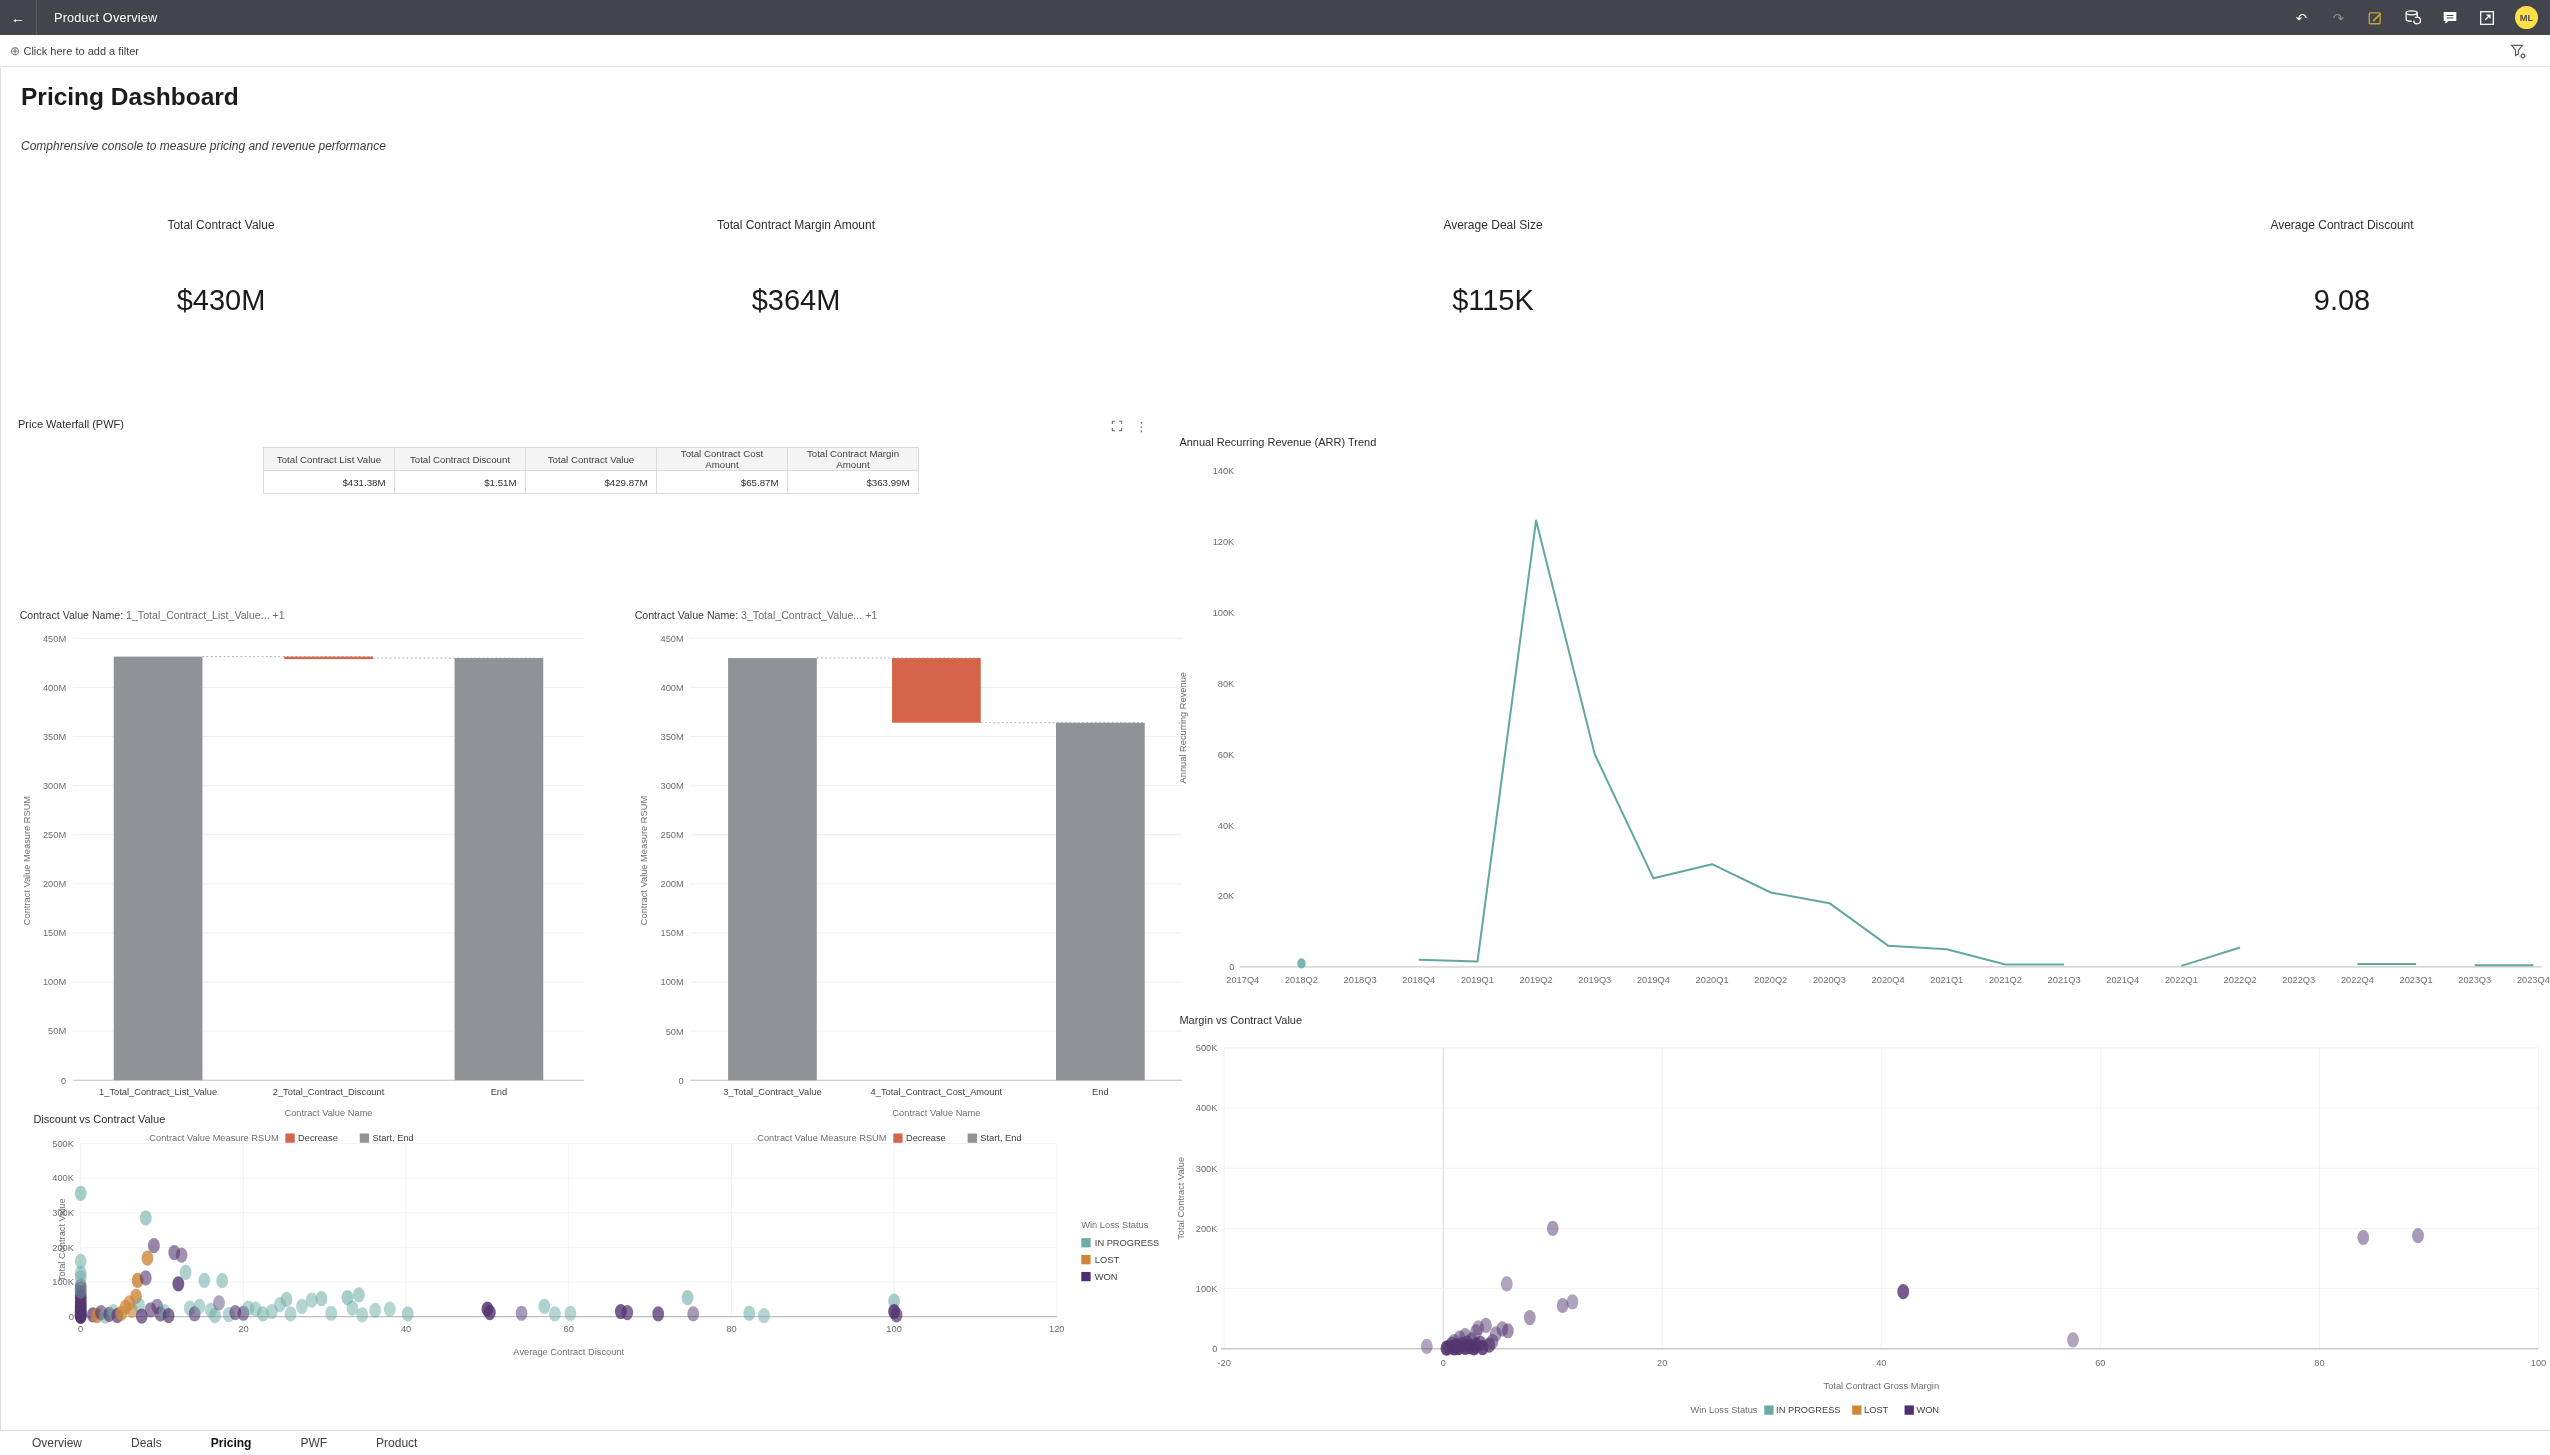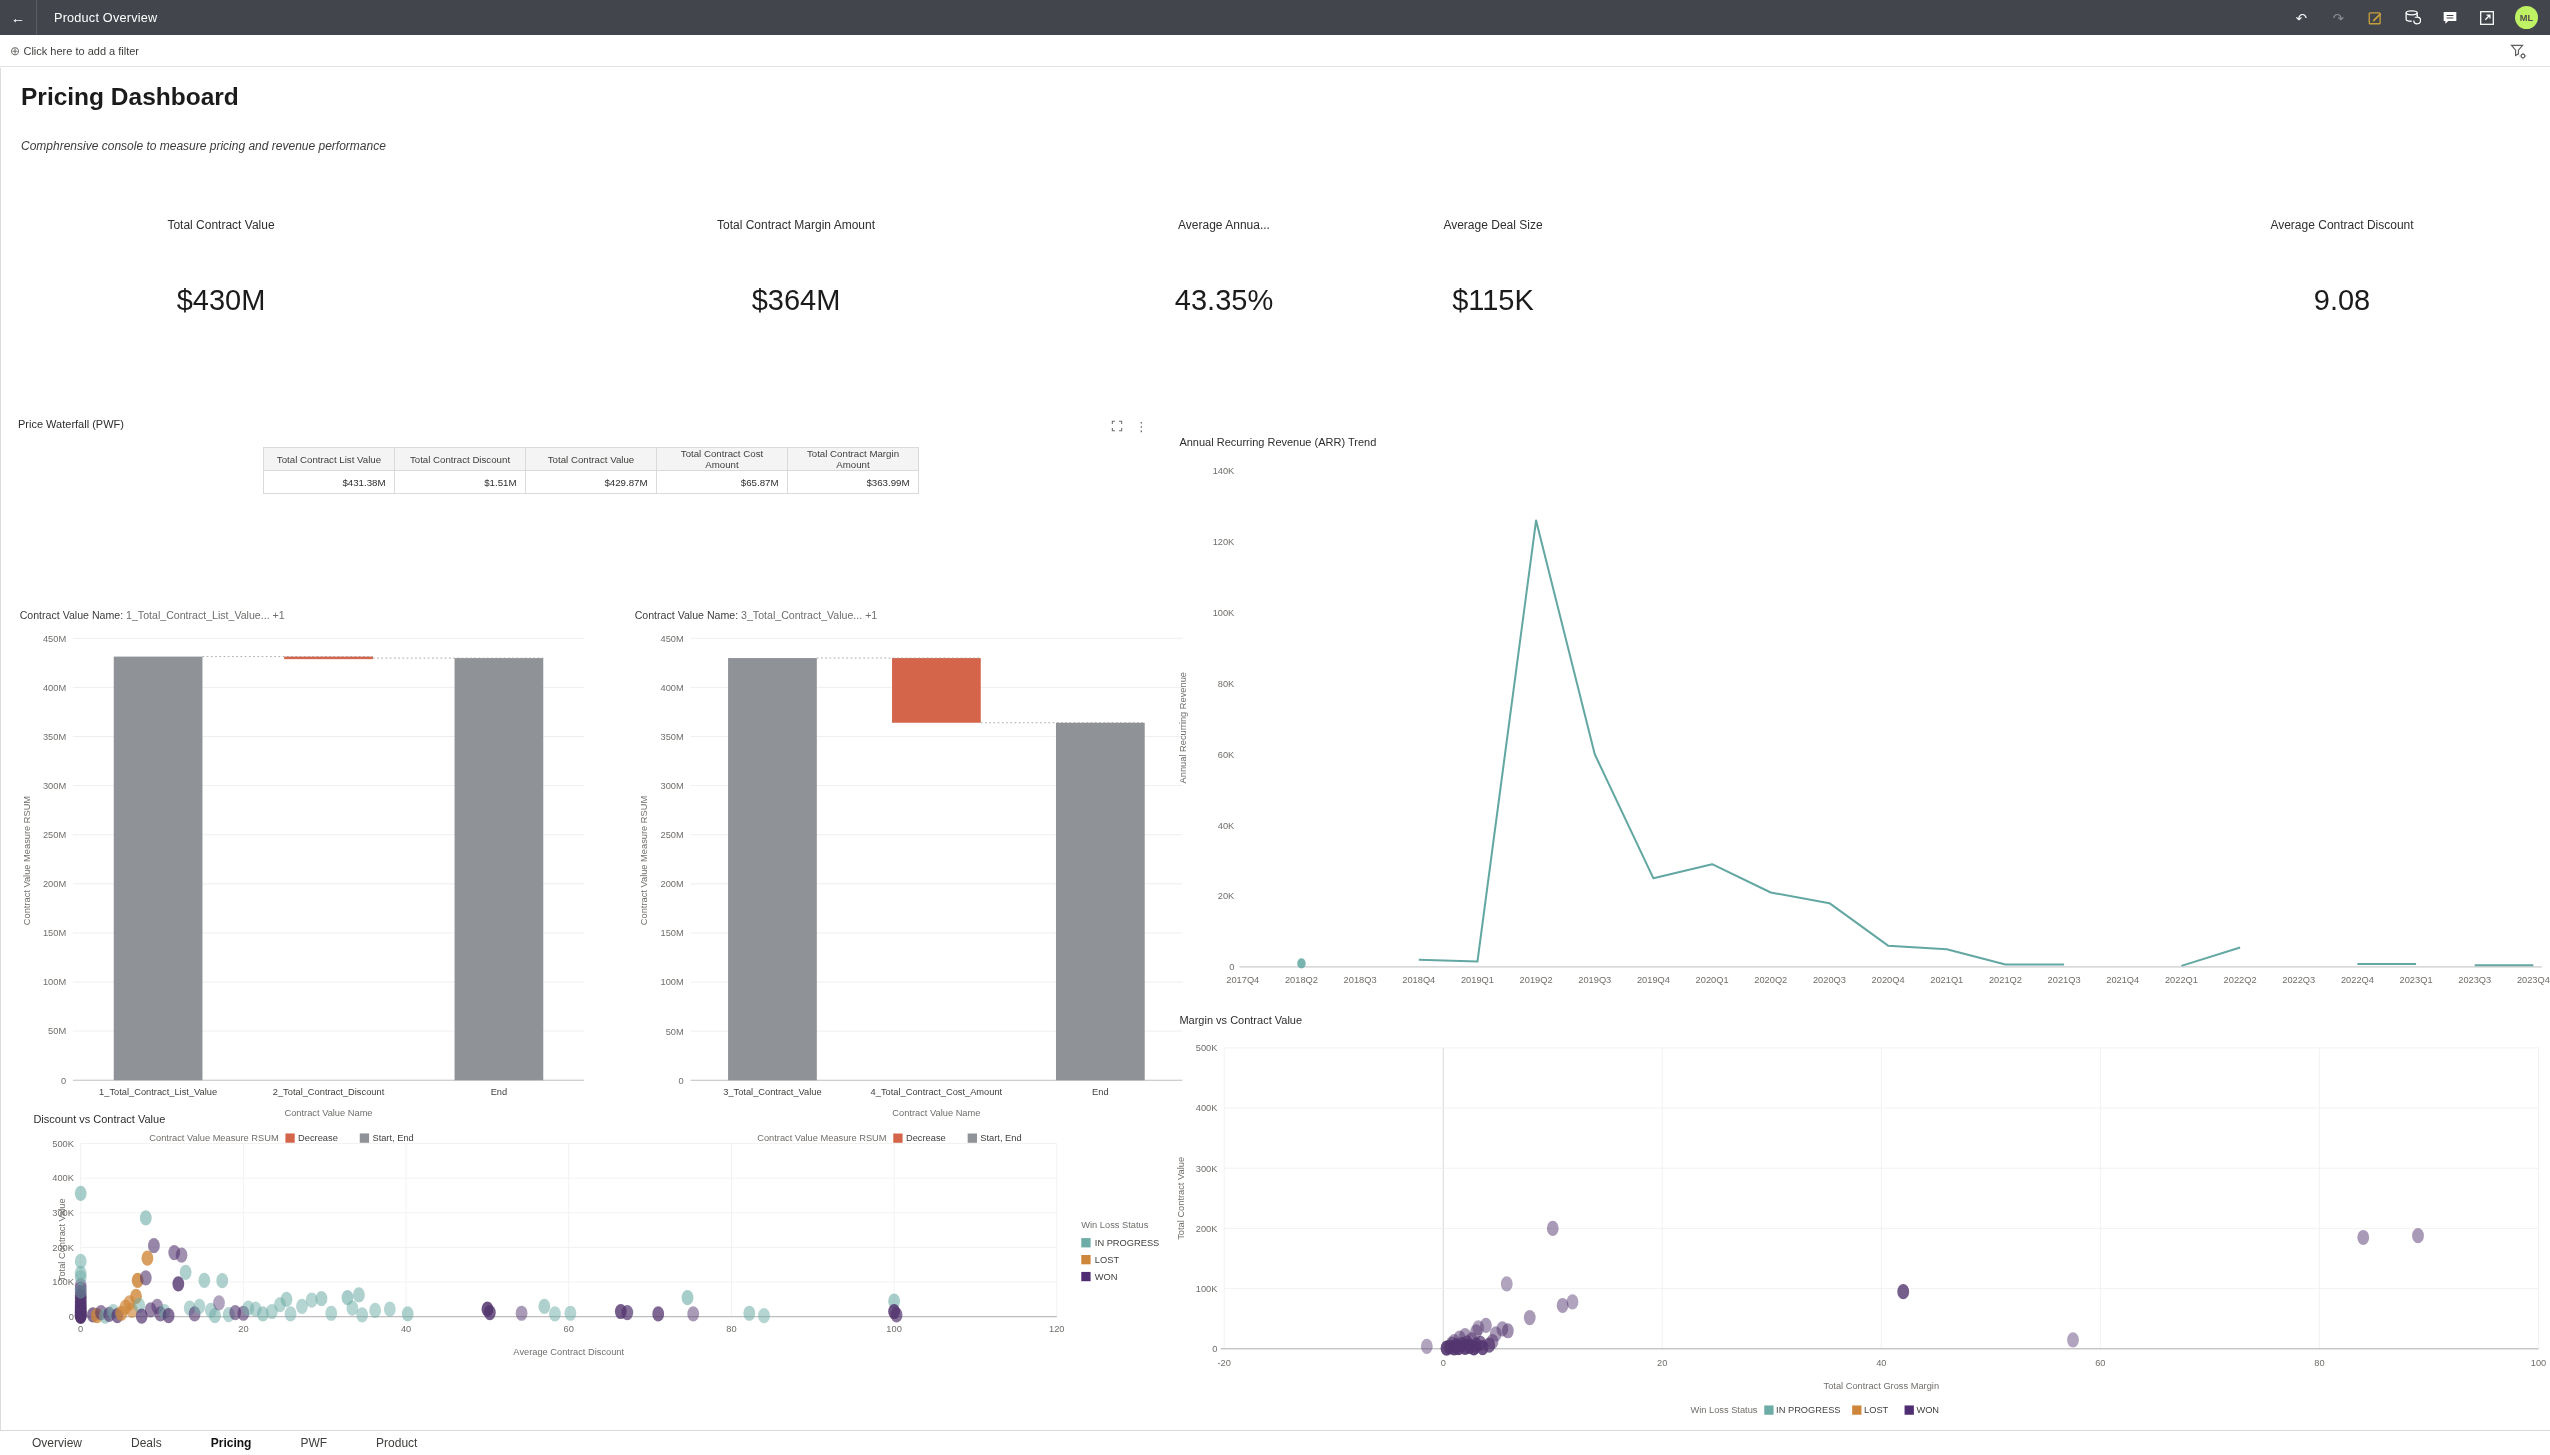--- a/index.html
+++ b/index.html
@@ -10,21 +10,21 @@
   
   #topbar { position:absolute; left:0; top:0; width:2550px; height:35px; background:#42464C;
     display:flex; align-items:center; }
   #back-btn { width:37px; height:35px; display:flex; align-items:center; justify-content:center;
     color:#fff; font-size:14.4px; cursor:pointer; border-right:0.8px solid #5a5e63; }
   #topbar-title { color:#fff; font-size:12.7px; margin-left:17px; letter-spacing:0.2px; }
   #topbar-icons { position:absolute; right:12px; top:0; height:35px; display:flex; align-items:center; gap:20px; }
   .tico { width:17px; height:17px; display:flex; align-items:center; justify-content:center; color:#fff; font-size:13.5px; }
   .tico svg { display:block; }
   .dim { opacity:.4; }
-  #avatar { width:23px; height:23px; border-radius:50%; background:#bef264; color:#514f4d;
+  #avatar { width:23px; height:23px; border-radius:50%; background:#fde047; color:#514f4d;
     font-size:9.3px; font-weight:bold; display:flex; align-items:center; justify-content:center; }
 
   
   #filterbar { position:absolute; left:0; top:35px; width:2550px; height:32px; background:#fff;
     border-bottom:0.8px solid #e3e3e3; display:flex; align-items:center; }
   #filter-add { margin-left:10px; font-size:11px; color:#3e3e3c; display:flex; align-items:center; gap:3.4px; cursor:pointer; }
   #filter-add .plus { font-size:12px; color:#706e6b; }
   #filter-funnel { position:absolute; right:22px; top:6.8px; cursor:pointer; }
 
   
@@ -131,24 +131,20 @@
     <div id="page-title">Pricing Dashboard</div>
     <div id="page-subtitle">Comphrensive console to measure pricing and revenue performance</div>
 
     <div class="kpi kpi1">
       <div class="klabel">Total Contract Value</div>
       <div class="kvalue">$430M</div>
     </div>
     <div class="kpi kpi2">
       <div class="klabel">Total Contract Margin Amount</div>
       <div class="kvalue">$364M</div>
-    </div>
-    <div class="kpi kpi3">
-      <div class="klabel">Average Annua...</div>
-      <div class="kvalue">43.35%</div>
     </div>
     <div class="kpi kpi4">
       <div class="klabel">Average Deal Size</div>
       <div class="kvalue">$115K</div>
     </div>
     <div class="kpi kpi6">
       <div class="klabel">Average Contract Discount</div>
       <div class="kvalue">9.08</div>
     </div>
 

